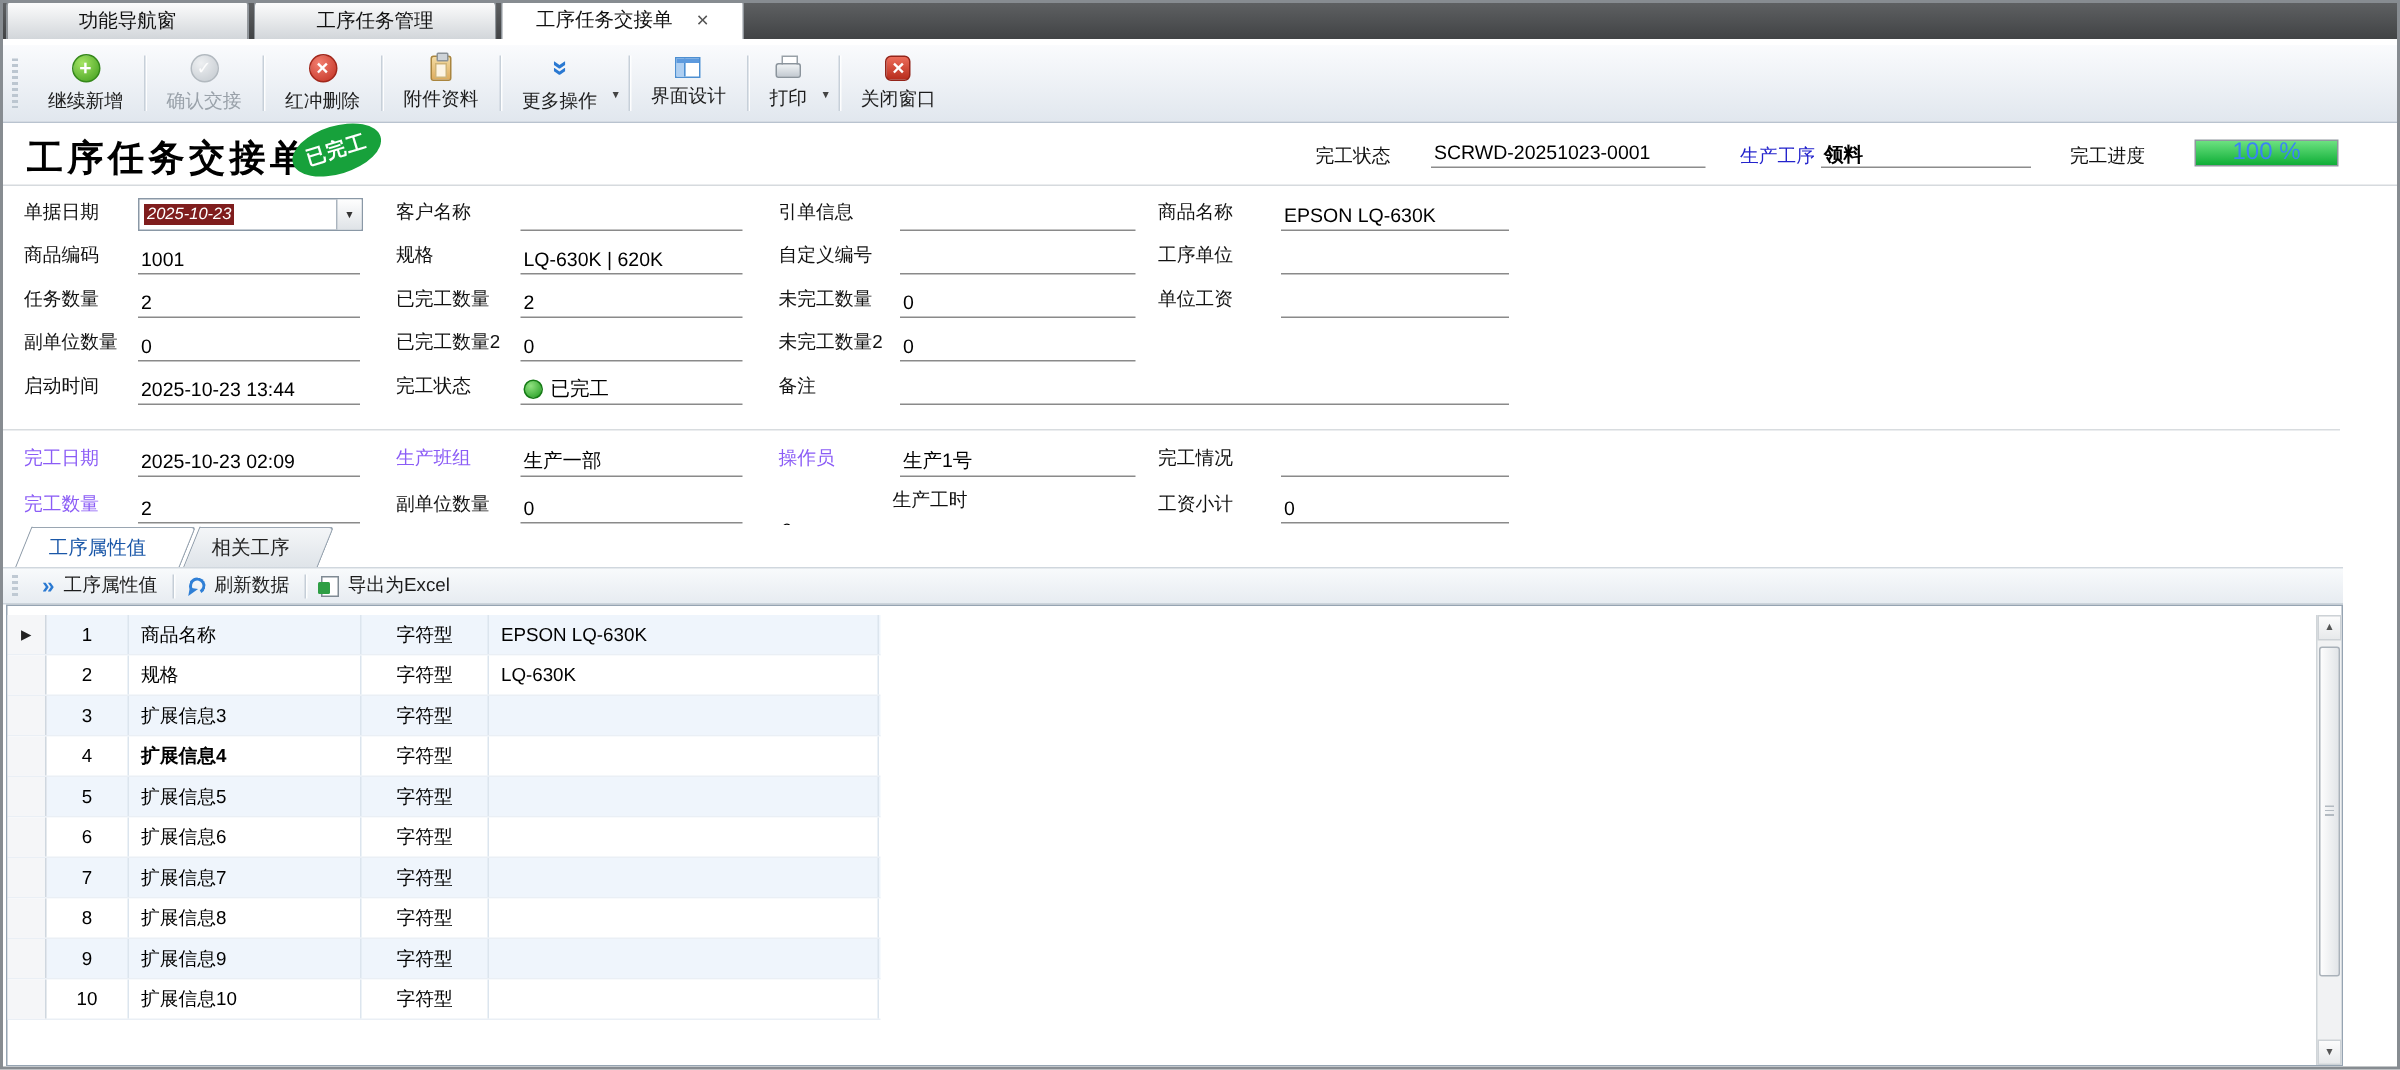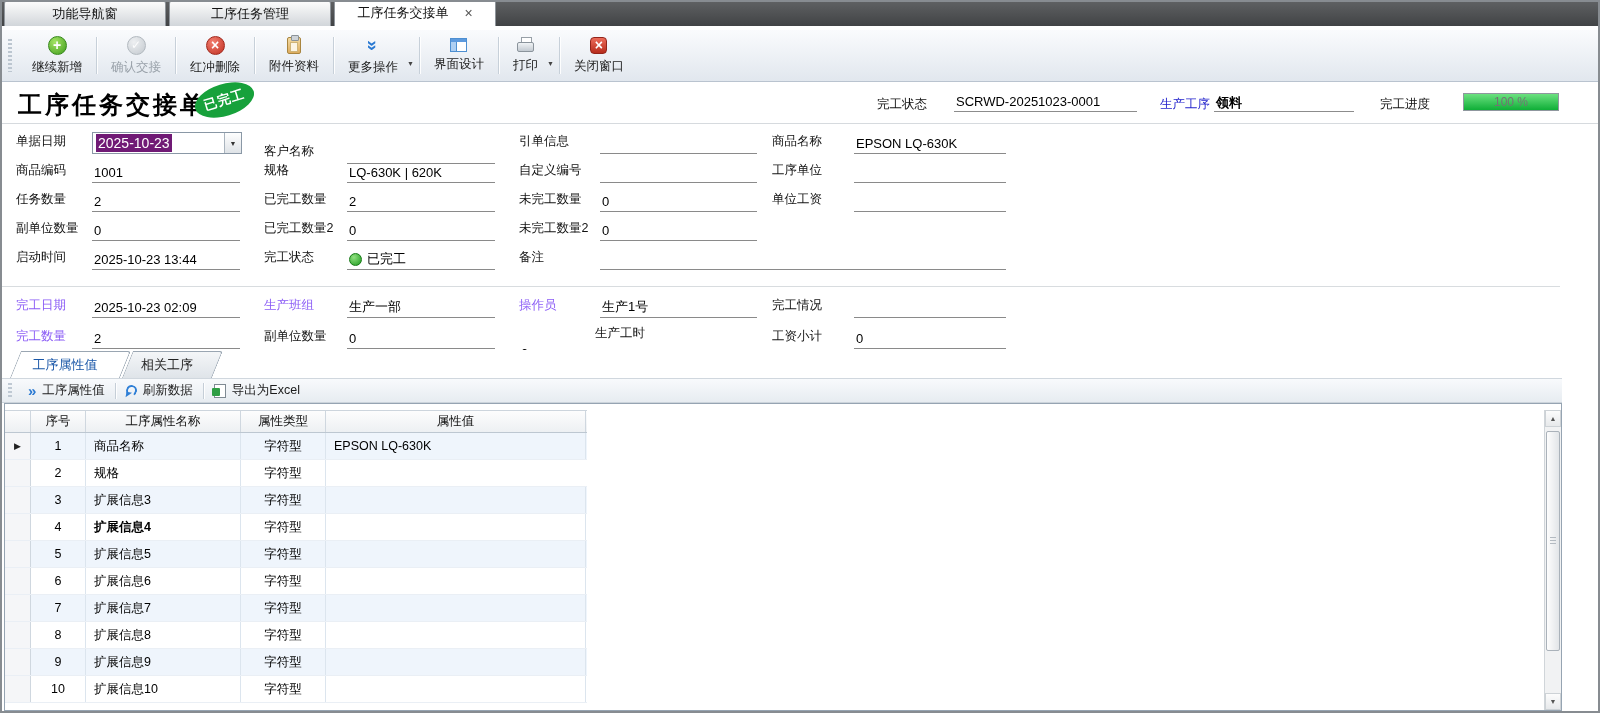--- a/index.html
+++ b/index.html
@@ -42,31 +42,31 @@
   
   .titlebar { position: absolute; top: 80px; left: 0; right: 0; height: 42px; background: #fff; border-bottom: 1px solid #d6dade; }
   .page-title { position: absolute; left: 16px; top: 7px; font-family: "Liberation Serif", "DejaVu Serif", serif; font-size: 24px; font-weight: 700; letter-spacing: 3px; color: #000; }
   .badge { position: absolute; left: 192px; top: 2px; width: 61px; height: 32px; border-radius: 50%; background: #17a13b; color: #fff; font-size: 13px; font-weight: 700; letter-spacing: 1px; display: flex; align-items: center; justify-content: center; transform: rotate(-17deg); }
   .hlabel { position: absolute; top: 14px; font-size: 12.5px; color: #111; white-space: nowrap; }
   .hlabel.link { color: #2323cc; }
   .hvalue { position: absolute; top: 8px; height: 22px; border-bottom: 1px solid #8c8c8c; font-size: 13px; color: #000; padding: 4px 2px 0 2px; white-space: nowrap; }
   .hvalue.bold { font-weight: 700; }
   .progress { position: absolute; left: 1461px; top: 11px; width: 96px; height: 18px; border: 1px solid #8f979e; background: #fff; }
   .progress-fill { height: 100%; background: linear-gradient(#6ce180,#0fae37); }
-  .progress-text { position: absolute; inset: 0; display: flex; align-items: center; justify-content: center; font-size: 12px; color: #737373; }
+  .progress-text { position: absolute; inset: 0; display: flex; align-items: center; justify-content: center; font-size: 16px; color: #3b82f6; }
 
   
   .fcell { position: absolute; height: 24px; display: flex; align-items: flex-end; font-size: 12.5px; }
   .flabel { display: inline-block; color: #111; padding-bottom: 4px; white-space: nowrap; }
   .flabel.link { color: #8b5cf6; cursor: pointer; }
   .ffield { display: inline-flex; align-items: center; gap: 5px; height: 21px; border-bottom: 1px solid #8a8a8a; padding: 0 2px; }
   .fval { font-size: 13px; color: #000; white-space: nowrap; }
   .ball { width: 13px; height: 13px; border-radius: 50%; background: radial-gradient(circle at 35% 30%,#90e180,#1f9a1f); border: 1px solid #157a15; flex: 0 0 auto; }
   .combo { display: inline-flex; width: 150px; height: 22px; border: 1px solid #8a98a6; background: #fff; align-items: center; justify-content: space-between; padding-left: 3px; cursor: pointer; }
-  .combo-val { background: #701a75; color: #fff; font-size: 14px; padding: 1px 2px; }
+  .combo-val { background: #7f1d1d; color: #fff; font-size: 11px; padding: 1px 2px; font-style: italic; }
   .combo-btn { width: 17px; height: 100%; border-left: 1px solid #aab4be; background: linear-gradient(#fefefe,#dfe3e7); display: flex; align-items: center; justify-content: center; font-size: 7px; color: #333; }
   .hr1 { position: absolute; left: 0; right: 38px; top: 284px; height: 1px; background: #d8dcdf; }
 
   
   .dtabs { position: absolute; top: 348px; left: 0; right: 36px; height: 28px; background: #fff; }
   .dtab { position: absolute; bottom: 0; height: 27px; display: flex; align-items: center; justify-content: center; font-size: 13px; color: #222; cursor: pointer; }
   .dtab::before { content: ""; position: absolute; inset: 0; background: linear-gradient(#f4f6f8,#dfe4e9); border: 1px solid #9aa6b2; border-bottom: none; transform: skewX(-22deg); transform-origin: bottom left; border-radius: 0 3px 0 0; }
   .dtab.active::before { background: #fff; }
   .dtab.active .dtab-label { color: #1a57a8; }
   .dtab-label { position: relative; z-index: 1; }
@@ -187,21 +187,21 @@
   </div>
 
   <div>
       <div class="fcell" style="left: 14px; top: 128px;">
         <span class="flabel" style="width: 76px;">单据日期</span>
         <span class="combo">
           <span class="combo-val">2025-10-23</span>
           <span class="combo-btn">▼</span>
         </span>
       </div>
-      <div class="fcell" style="left: 262px; top: 128px; margin-top: 10px;">
+      <div class="fcell" style="left: 262px; top: 128px;">
         <span class="flabel" style="width: 83px;">客户名称</span>
         <span class="ffield" style="width: 148px;">
           <span class="fval"></span>
         </span>
       </div>
       <div class="fcell" style="left: 517px; top: 128px; justify-content: flex-end;">
         <span class="flabel" style="width: 81px;">引单信息</span>
         <span class="ffield" style="width: 157px;">
           <span class="fval"></span>
         </span>
@@ -370,39 +370,33 @@
       </div>
       <span class="gsep"></span>
       <div class="gitem">
         <span class="gi-excel"></span>
         <span class="gitem-label">导出为Excel</span>
       </div>
     </div>
 
   <div class="gridpanel">
     <div class="gpad">
-        <div class="ghead">
-          <div class="gh" style="width: 26px;"></div>
-          <div class="gh" style="width: 55px;">序号</div>
-          <div class="gh" style="width: 155px;">工序属性名称</div>
-          <div class="gh" style="width: 85px;">属性类型</div>
-          <div class="gh" style="width: 260px;">属性值</div>
-        </div>
         <div class="grow alt">
           <div class="gind" style="width: 26px;">▶</div>
           <div class="gc center" style="width: 55px;">1</div>
           <div class="gc pad" style="width: 155px;">商品名称</div>
           <div class="gc center" style="width: 85px;">字符型</div>
           <div class="gc pad" style="width: 260px;">EPSON LQ-630K</div>
         </div>
         <div class="grow">
           <div class="gind" style="width: 26px;"></div>
           <div class="gc center" style="width: 55px;">2</div>
           <div class="gc pad" style="width: 155px;">规格</div>
           <div class="gc center" style="width: 85px;">字符型</div>
+          <div class="gc pad" style="width: 260px;">LQ-630K</div>
         </div>
         <div class="grow alt">
           <div class="gind" style="width: 26px;"></div>
           <div class="gc center" style="width: 55px;">3</div>
           <div class="gc pad" style="width: 155px;">扩展信息3</div>
           <div class="gc center" style="width: 85px;">字符型</div>
           <div class="gc pad" style="width: 260px;"></div>
         </div>
         <div class="grow">
           <div class="gind" style="width: 26px;"></div>

